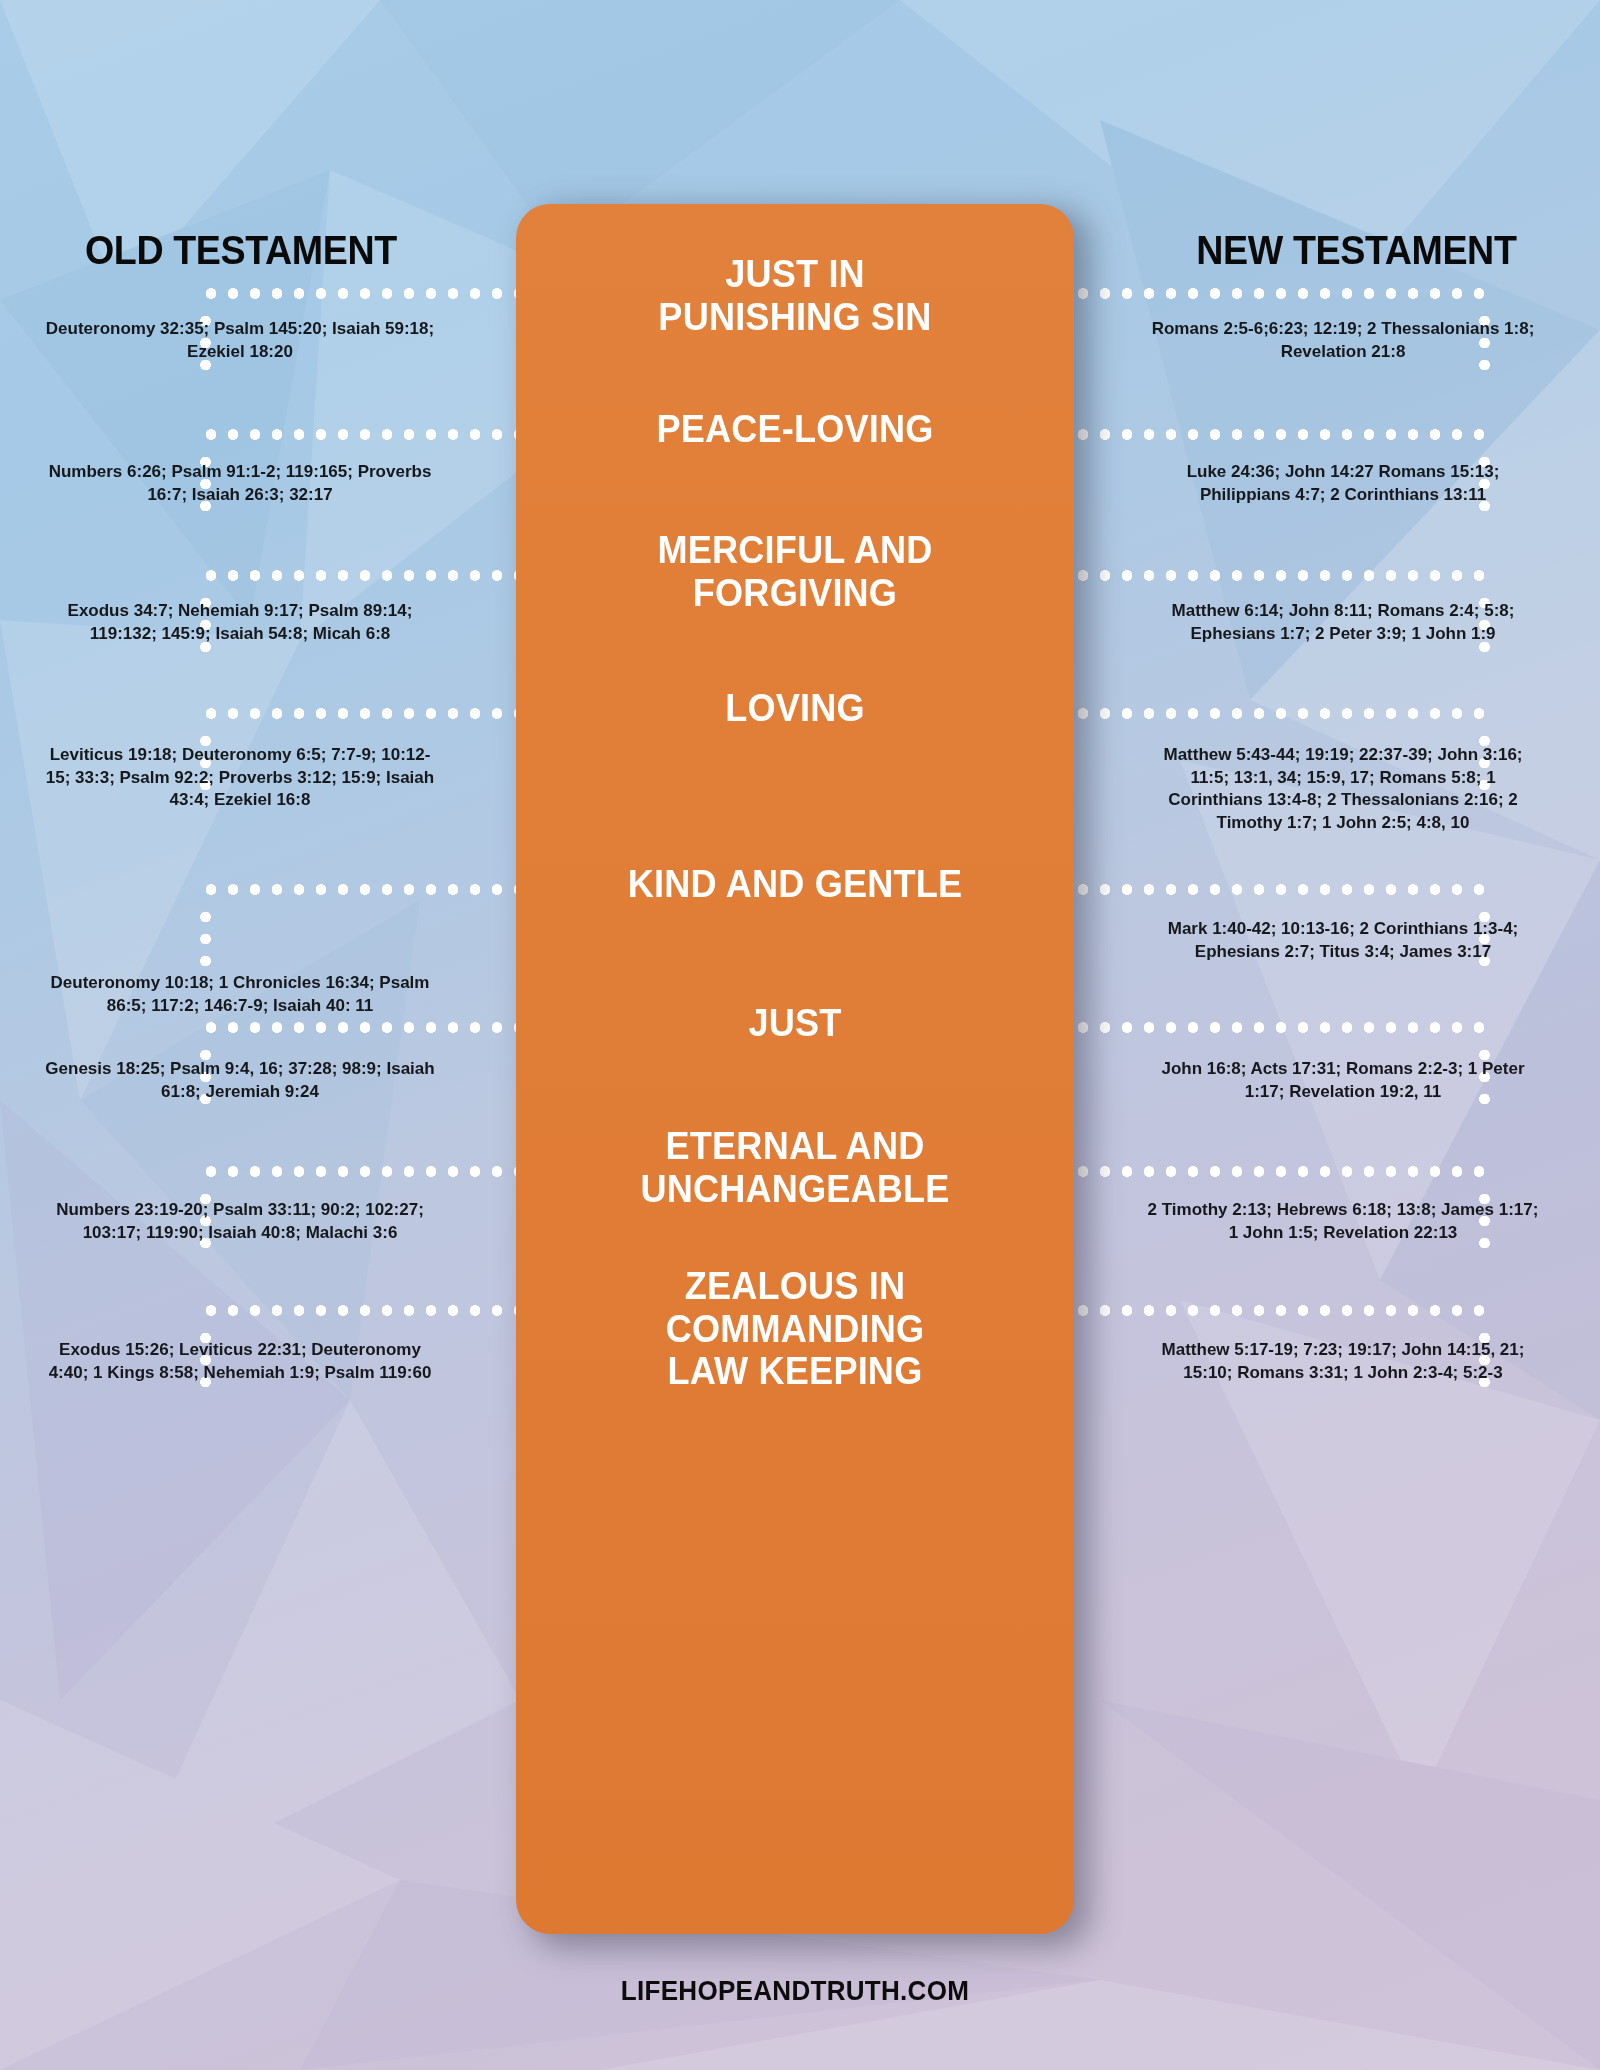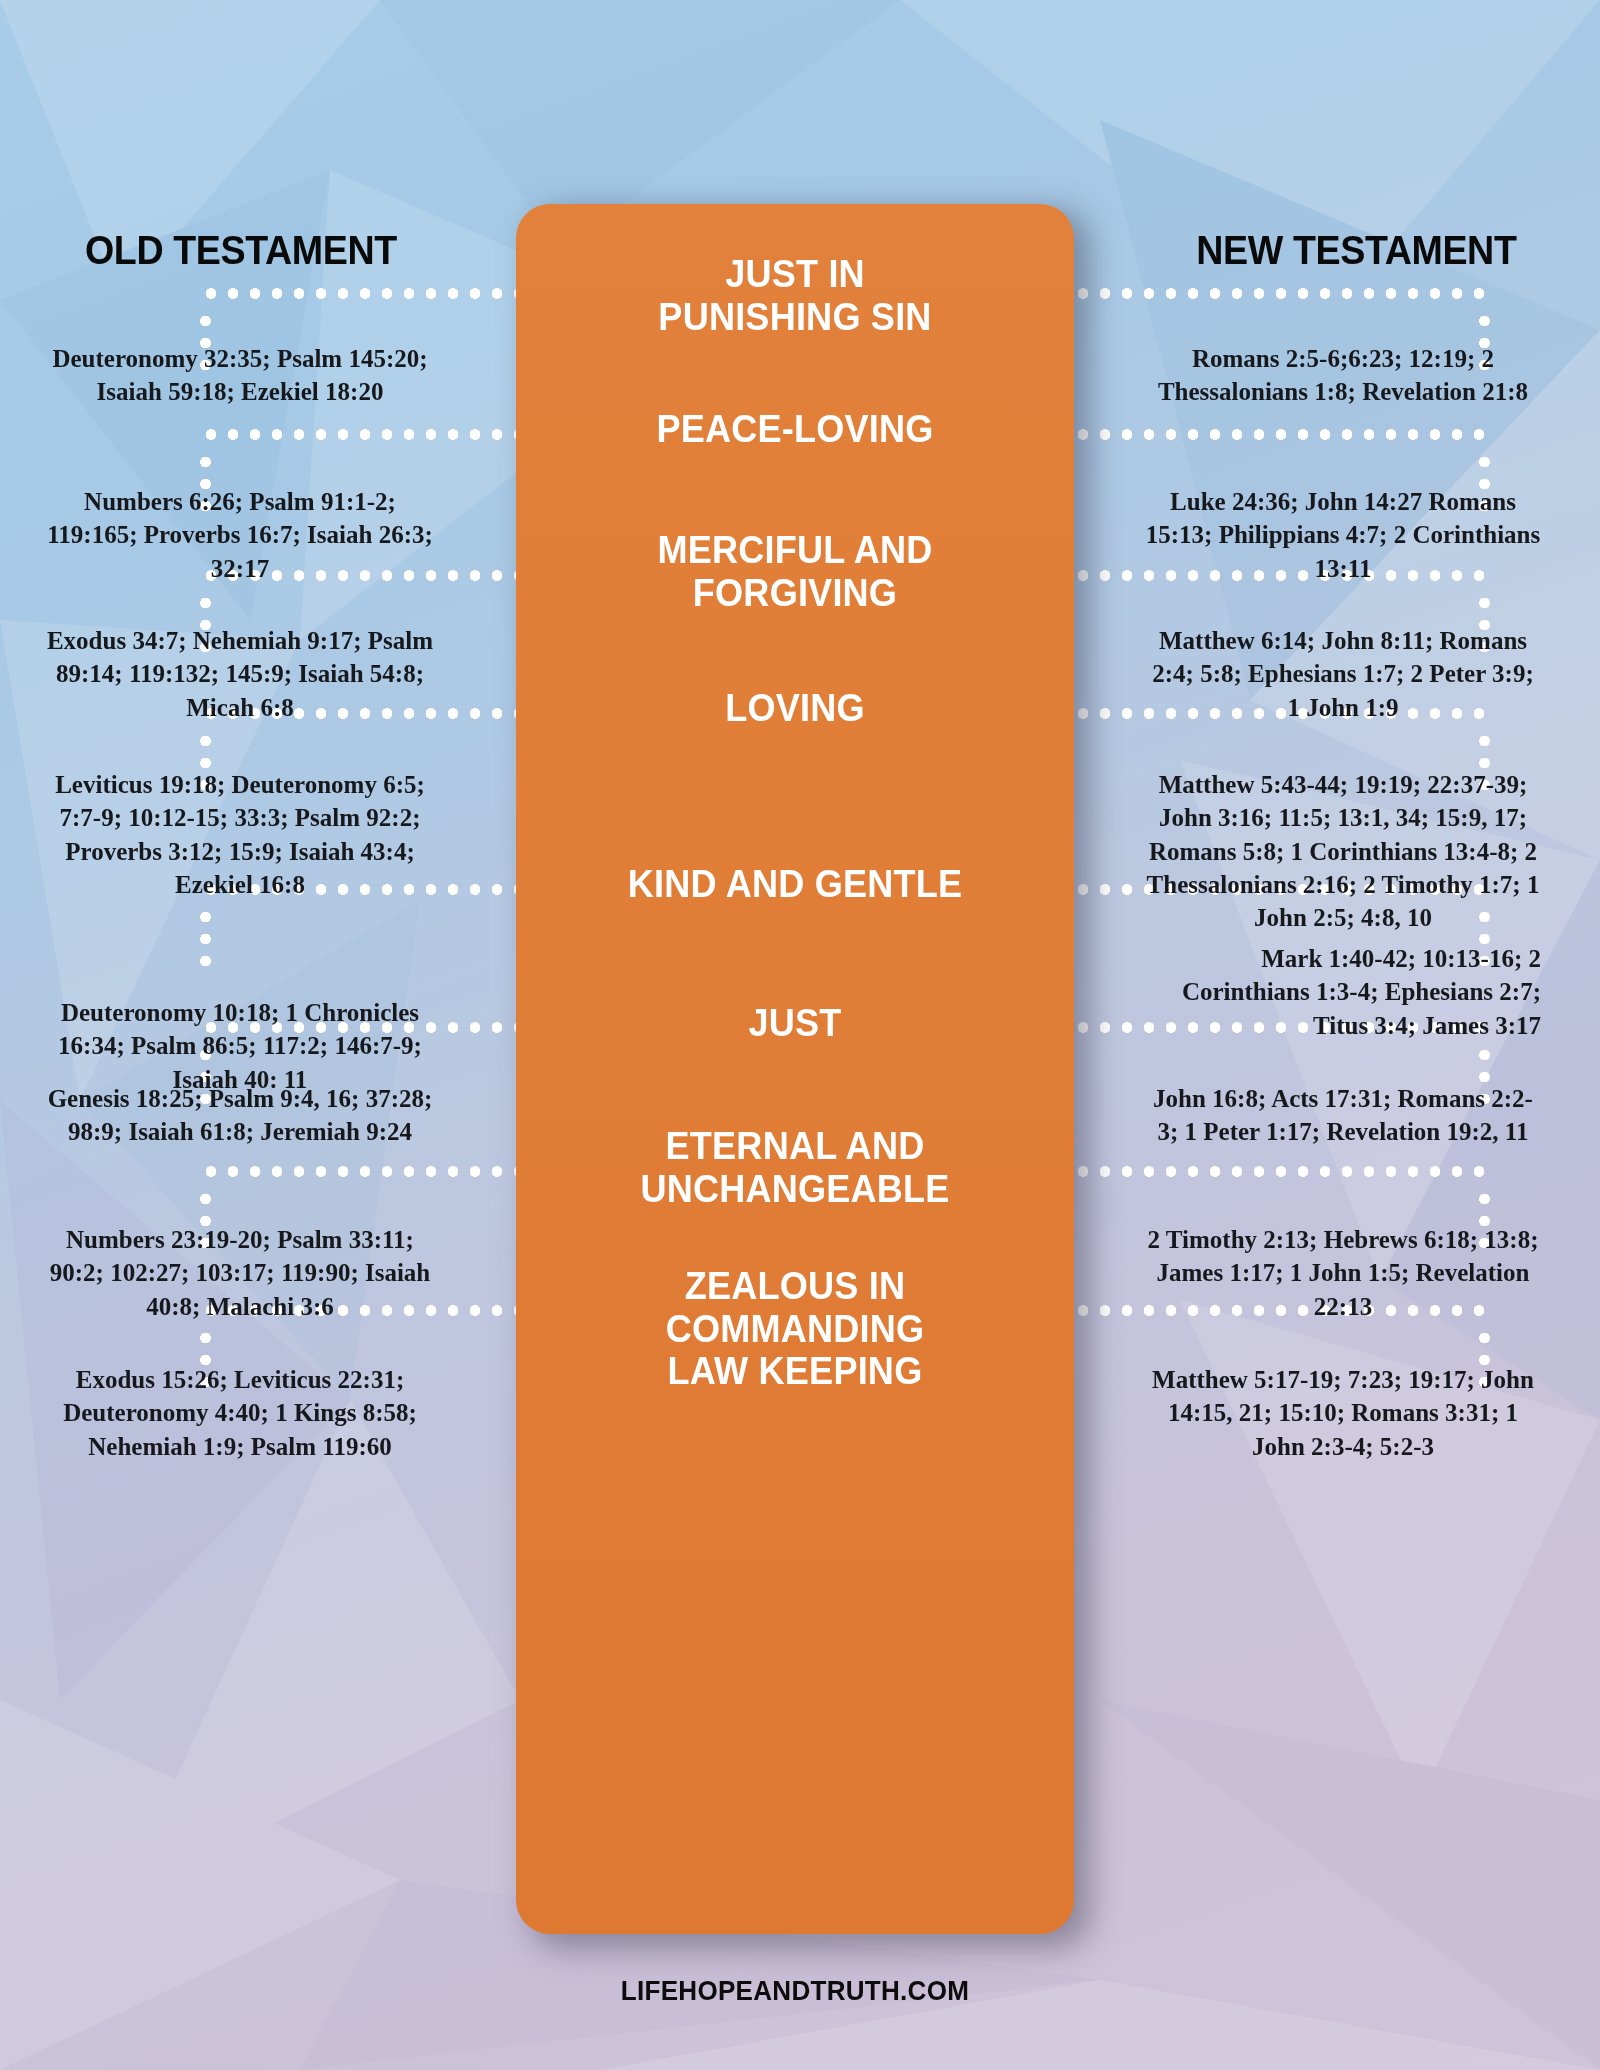--- a/index.html
+++ b/index.html
@@ -113,28 +113,27 @@
     color:#ffffff;
     line-height:1.12;
     letter-spacing:0.2px;
     z-index:5;
     transform:scaleX(0.95);
   }
 
   
   .scripture {
     position:absolute;
-    font-family:Liberation Serif, serif;
-    font-size:25px;
+    font-family:Liberation Sans, sans-serif;
+    font-size:17px;
     font-weight:bold;
     color:#16181c;
     line-height:1.33;
     text-align:center;
     z-index:5;
-    margin-top:24px;
   }
   .scripture.ot { left:44px; width:392px; }
   .scripture.nt { right:59px; width:396px; }
 
   
   #footer {
     position:absolute;
     top:1975px; left:516px; width:558px;
     text-align:center;
     font-family:"Liberation Sans Narrow","Liberation Sans", sans-serif;
@@ -249,21 +248,21 @@
   <div id="scripture-layer">
       <div class="scripture ot" style="top: 318px;">Deuteronomy 32:35; Psalm 145:20; Isaiah 59:18; Ezekiel 18:20</div>
       <div class="scripture nt" style="top: 318px;">Romans 2:5-6;6:23; 12:19; 2 Thessalonians 1:8; Revelation 21:8</div>
       <div class="scripture ot" style="top: 461px;">Numbers 6:26; Psalm 91:1-2; 119:165; Proverbs 16:7; Isaiah 26:3; 32:17</div>
       <div class="scripture nt" style="top: 461px;">Luke 24:36; John 14:27 Romans 15:13; Philippians 4:7; 2 Corinthians 13:11</div>
       <div class="scripture ot" style="top: 600px;">Exodus 34:7; Nehemiah 9:17; Psalm 89:14; 119:132; 145:9; Isaiah 54:8; Micah 6:8</div>
       <div class="scripture nt" style="top: 600px;">Matthew 6:14; John 8:11; Romans 2:4; 5:8; Ephesians 1:7; 2 Peter 3:9; 1 John 1:9</div>
       <div class="scripture ot" style="top: 744px;">Leviticus 19:18; Deuteronomy 6:5; 7:7-9; 10:12-15; 33:3; Psalm 92:2; Proverbs 3:12; 15:9; Isaiah 43:4; Ezekiel 16:8</div>
       <div class="scripture nt" style="top: 744px;">Matthew 5:43-44; 19:19; 22:37-39; John 3:16; 11:5; 13:1, 34; 15:9, 17; Romans 5:8; 1 Corinthians 13:4-8; 2 Thessalonians 2:16; 2 Timothy 1:7; 1 John 2:5; 4:8, 10</div>
       <div class="scripture ot" style="top: 972px;">Deuteronomy 10:18; 1 Chronicles 16:34; Psalm 86:5; 117:2; 146:7-9; Isaiah 40: 11</div>
-      <div class="scripture nt" style="top: 918px; text-align: right;">Mark 1:40-42; 10:13-16; 2 Corinthians 1:3-4; Ephesians 2:7; Titus 3:4; James 3:17</div>
+      <div class="scripture nt" style="top: 918px;">Mark 1:40-42; 10:13-16; 2 Corinthians 1:3-4; Ephesians 2:7; Titus 3:4; James 3:17</div>
       <div class="scripture ot" style="top: 1058px;">Genesis 18:25; Psalm 9:4, 16; 37:28; 98:9; Isaiah 61:8; Jeremiah 9:24</div>
       <div class="scripture nt" style="top: 1058px;">John 16:8; Acts 17:31; Romans 2:2-3; 1 Peter 1:17; Revelation 19:2, 11</div>
       <div class="scripture ot" style="top: 1199px;">Numbers 23:19-20; Psalm 33:11; 90:2; 102:27; 103:17; 119:90; Isaiah 40:8; Malachi 3:6</div>
       <div class="scripture nt" style="top: 1199px;">2 Timothy 2:13; Hebrews 6:18; 13:8; James 1:17; 1 John 1:5; Revelation 22:13</div>
       <div class="scripture ot" style="top: 1339px;">Exodus 15:26; Leviticus 22:31; Deuteronomy 4:40; 1 Kings 8:58; Nehemiah 1:9; Psalm 119:60</div>
       <div class="scripture nt" style="top: 1339px;">Matthew 5:17-19; 7:23; 19:17; John 14:15, 21; 15:10; Romans 3:31; 1 John 2:3-4; 5:2-3</div>
     </div>
 
   <div id="footer">LIFEHOPEANDTRUTH.COM</div>
 

